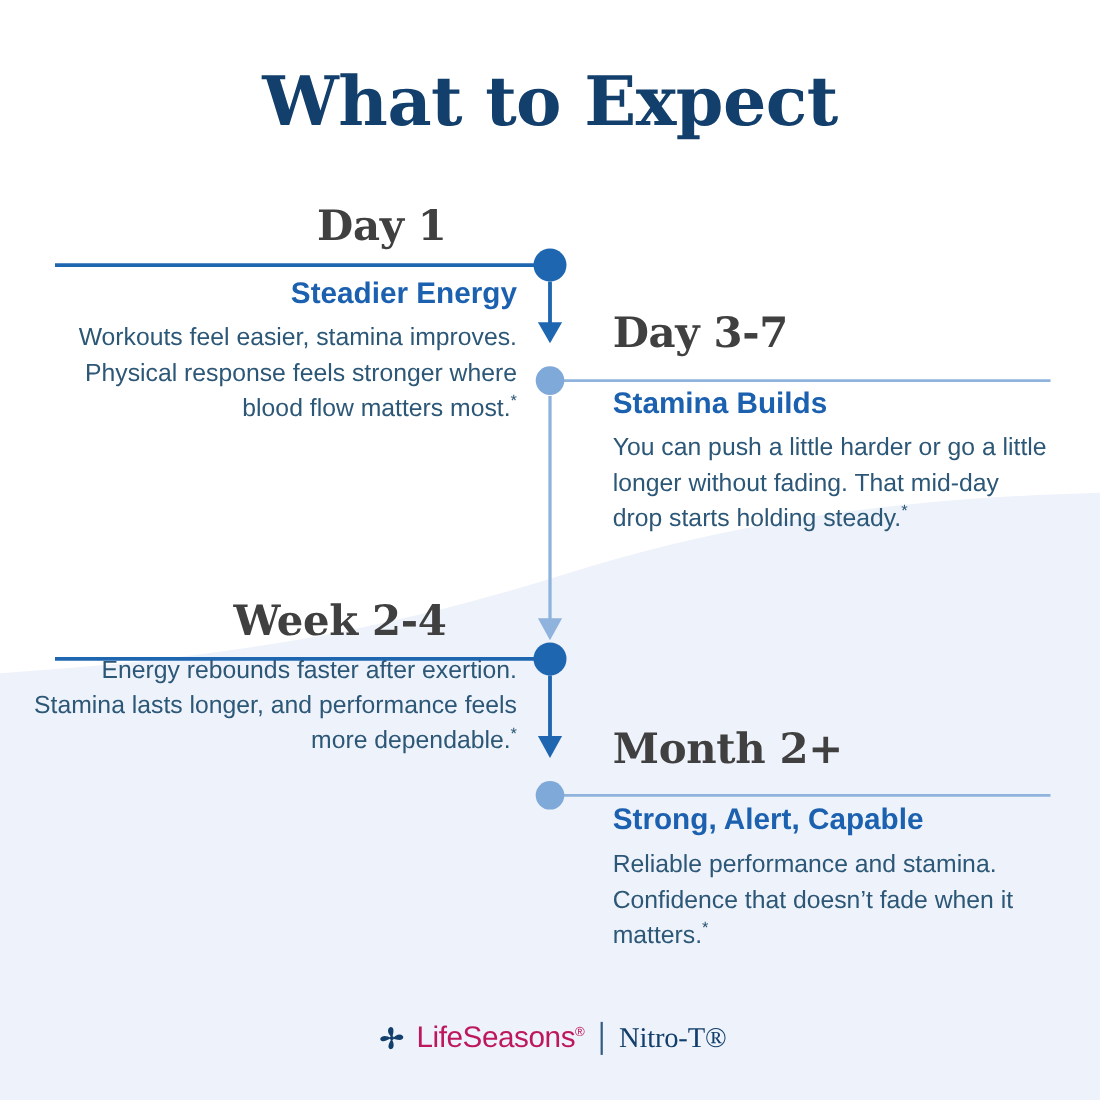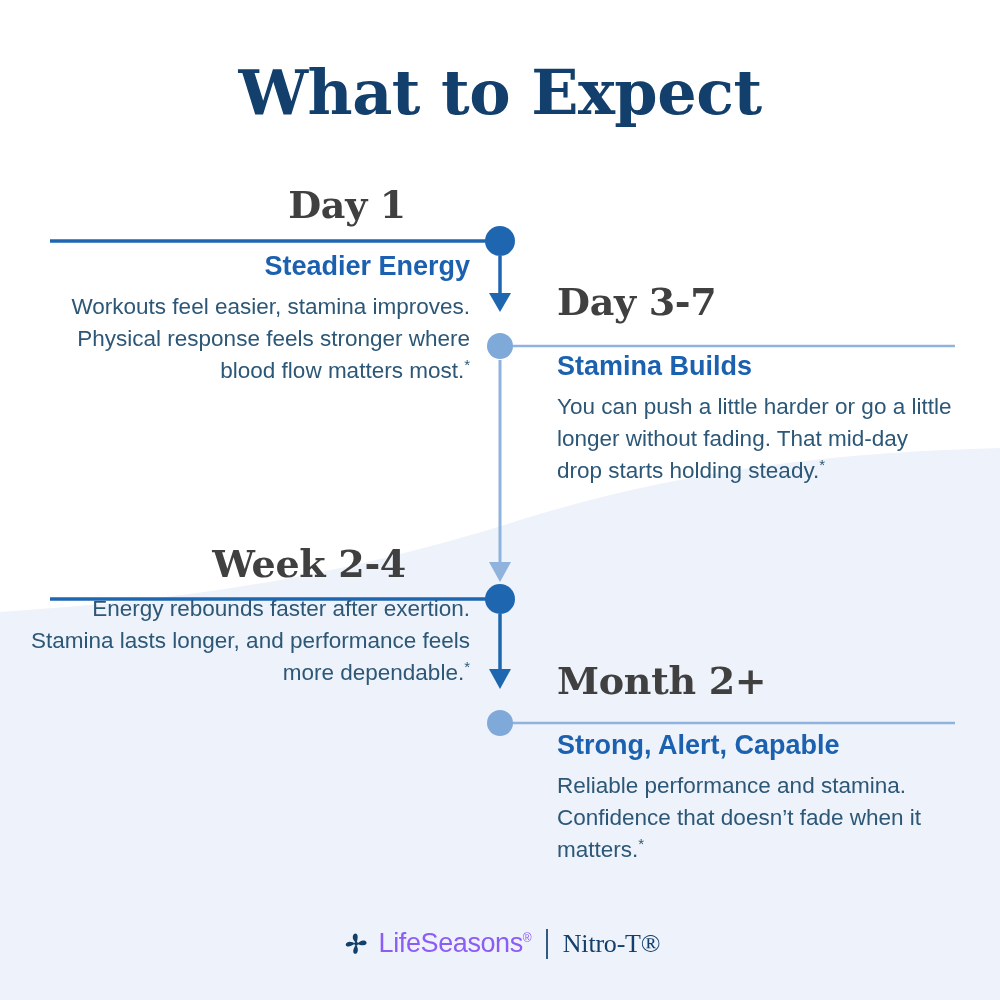--- a/index.html
+++ b/index.html
@@ -120,21 +120,21 @@
     display: flex;
     align-items: center;
     justify-content: center;
     gap: 0px;
     z-index: 6;
   }
   #logo-mark { display: block; margin-right: 5px; }
   .brand-text {
     font-family: "Liberation Sans", sans-serif;
     font-size: 27px;
-    color: #8b5cf6;
+    color: #be185d;
     letter-spacing: -0.4px;
     white-space: nowrap;
   }
   .brand-text .reg {
     font-size: 12px;
     vertical-align: super;
     line-height: 0;
   }
   #brand-divider {
     width: 1.5px;

